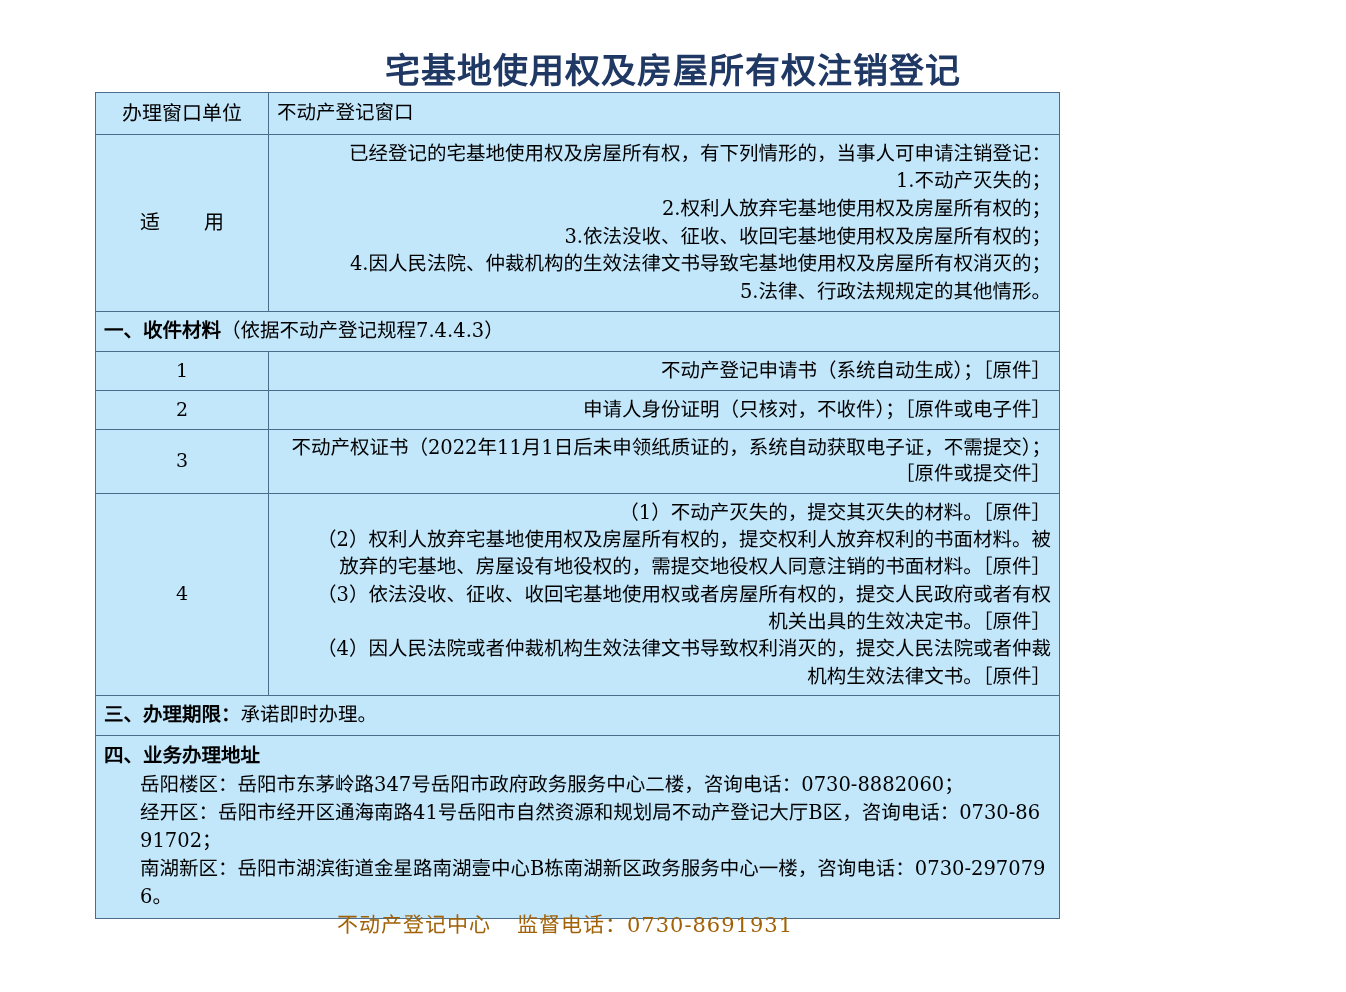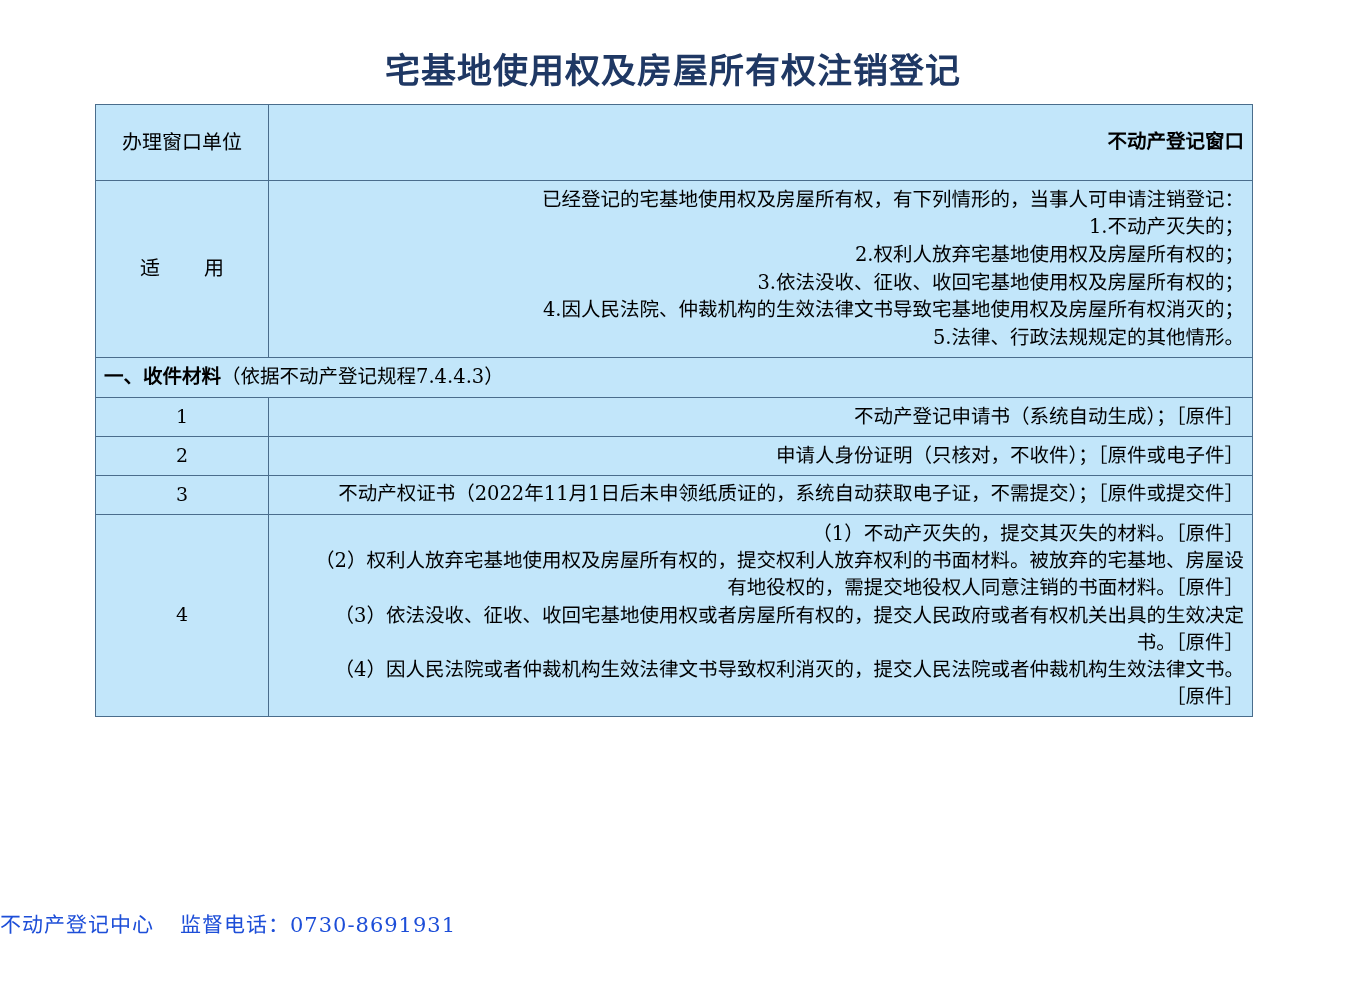--- a/index.html
+++ b/index.html
@@ -34,22 +34,22 @@
     font-weight: bold;
     letter-spacing: 1px;
     color: #1f3864;
     font-family: "DejaVu Serif", "Liberation Serif", serif;
   }
 
   
   .doc-table {
     position: absolute;
     left: 95px;
-    top: 104px;
-    width: 1158px;
+    top: 92px;
+    width: 965px;
     border-collapse: collapse;
     table-layout: fixed;
     background: #1d4ed8;
   }
   .doc-table td {
     border: 1px solid #4a6d8c;
     background: #c2e6fa;
     vertical-align: middle;
     padding: 3px 6px;
     font-size: 19.5px;
@@ -69,23 +69,22 @@
   td.num-cell {
     text-align: center;
     font-size: 19px;
     padding: 6px 4px;
   }
   td.body-cell {
     text-align: right;
     padding: 5px 8px;
   }
   td.wide-cell {
-    text-align: right;
-    padding: 24px 8px;
-    font-weight: bold;
+    text-align: left;
+    padding: 7px 8px;
   }
   td.section-cell {
     text-align: left;
     padding: 6px 8px 7px 8px;
     margin-top: 20px;
   }
 
   .spaced-label {
     letter-spacing: 12px;
     padding-left: 12px;
@@ -127,24 +126,25 @@
     padding-left: 0;
     font-weight: bold;
   }
 
   
   .footer {
     position: absolute;
     left: 0;
     top: 908px;
     width: 1130px;
+    text-align: center;
     font-size: 21px;
     letter-spacing: 1px;
     font-family: "DejaVu Serif", "Liberation Serif", serif;
-    color: #1d4ed8;
+    color: #a16207;
   }
   .footer .gap {
     display: inline-block;
     width: 26px;
   }
 </style>
 </head>
 <body>
 
 <div class="page">
@@ -203,21 +203,34 @@
         <td class="num-cell col-num">4</td>
         <td class="body-cell multi items4">
           <span class="ln ind">（1）不动产灭失的，提交其灭失的材料。［原件］</span>
           <span class="ln ind">（2）权利人放弃宅基地使用权及房屋所有权的，提交权利人放弃权利的书面材料。被放弃的宅基地、房屋设有地役权的，需提交地役权人同意注销的书面材料。［原件］</span>
           <span class="ln ind">（3）依法没收、征收、收回宅基地使用权或者房屋所有权的，提交人民政府或者有权机关出具的生效决定书。［原件］</span>
           <span class="ln ind">（4）因人民法院或者仲裁机构生效法律文书导致权利消灭的，提交人民法院或者仲裁机构生效法律文书。［原件］</span>
         </td>
       </tr>
 
 
-
+      <tr>
+        <td class="section-cell" colspan="2">
+          <span class="sec-head">三、办理期限：</span><span class="sec-rest">承诺即时办理。</span>
+        </td>
+      </tr>
+
+      <tr>
+        <td class="section-cell multi addr-body" colspan="2">
+          <span class="ln head">四、业务办理地址</span>
+          <span class="ln">岳阳楼区：岳阳市东茅岭路347号岳阳市政府政务服务中心二楼，咨询电话：0730-8882060；</span>
+          <span class="ln">经开区：岳阳市经开区通海南路41号岳阳市自然资源和规划局不动产登记大厅B区，咨询电话：0730-8691702；</span>
+          <span class="ln">南湖新区：岳阳市湖滨街道金星路南湖壹中心B栋南湖新区政务服务中心一楼，咨询电话：0730-2970796。</span>
+        </td>
+      </tr>
 
     </tbody>
   </table>
 
   <div class="footer">
     <span>不动产登记中心</span><span class="gap"></span><span>监督电话：0730-8691931</span>
   </div>
 
 </div>
 

